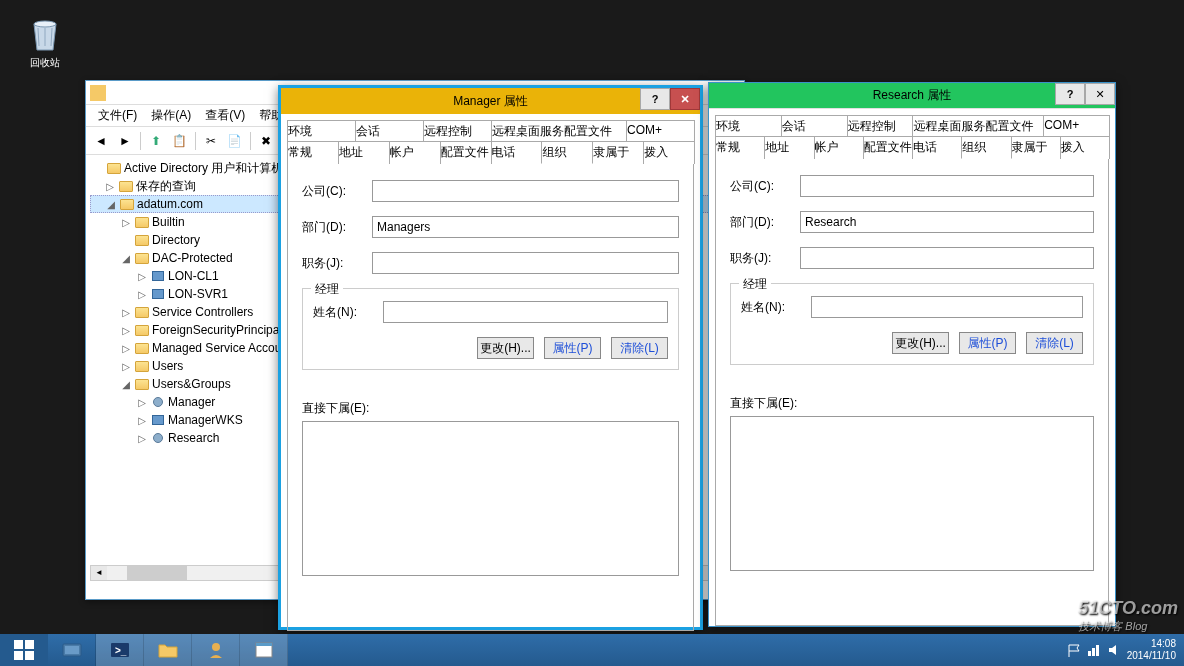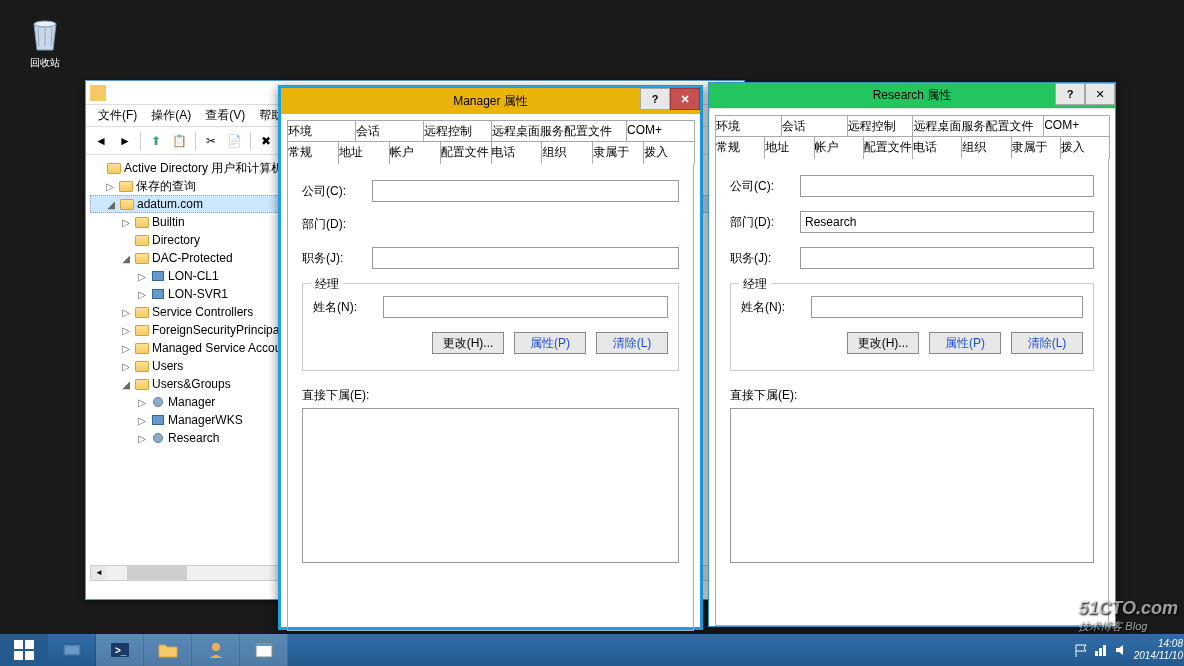--- a/index.html
+++ b/index.html
@@ -47,33 +47,33 @@
 .tab { border: 1px solid #aaa; border-bottom: none; padding: 2px 0; background: #fff; cursor: default; margin-right: -1px; flex: 1; white-space: nowrap; overflow: hidden; }
 .tab.wide { flex: 2; }
 .tab.active { background: #fff; border-bottom: 1px solid #fff; position: relative; z-index: 2; }
 .tab-row.second { margin-top: -1px; }
 .tab-row.second .tab { border-top: 1px solid #aaa; }
 .tab-content { border: 1px solid #aaa; padding: 16px 14px; margin-top: -1px; height: 468px; font-size: 12px; }
 
 .field-row { display: flex; align-items: center; margin-bottom: 14px; }
 .field-row label { width: 70px; }
 .field-row input { flex: 1; height: 22px; border: 1px solid #999; padding: 0 4px; font-size: 12px; }
-.fieldset { border: 1px solid #ccc; padding: 12px 10px 16px; position: relative; margin-top: 6px; margin-bottom: 16px; }
+.fieldset { border: 1px solid #ccc; padding: 12px 10px 10px; position: relative; margin-top: 6px; margin-bottom: 30px; }
 .fieldset .legend { position: absolute; top: -8px; left: 8px; background: #fff; padding: 0 4px; font-size: 12px; }
 .btn-row { display: flex; justify-content: flex-end; gap: 10px; margin-top: 10px; }
-.btn-row button { width: 72px; height: 22px; font-size: 12px; border: 1px solid #888; background: #e8e8e8; }
+.btn-row button { width: 57px; height: 22px; font-size: 12px; border: 1px solid #888; background: #e8e8e8; }
 .btn-row button:disabled { color: #1d4ed8; }
 .reports-box { border: 1px solid #999; height: 155px; margin-top: 4px; }
 
 
 .taskbar { position: absolute; bottom: 0; left: 0; right: 0; height: 32px; background: linear-gradient(#2f6da9, #245a8e); display: flex; align-items: stretch; }
 .start-btn { width: 48px; background: #245a8e; display: flex; align-items: center; justify-content: center; }
 .task-item { width: 48px; display: flex; align-items: center; justify-content: center; border-right: 1px solid rgba(0,0,0,.15); }
 .task-item.active { background: rgba(255,255,255,.2); }
-.tray { margin-left: auto; display: flex; align-items: center; color: #fff; font-size: 11px; padding-right: 1px; gap: 6px; font-style: italic; }
+.tray { margin-left: auto; display: flex; align-items: center; color: #fff; font-size: 11px; padding-right: 8px; gap: 6px; }
 .tray-icon { width: 14px; height: 14px; }
 .tray-time { text-align: right; line-height: 12px; font-size: 10px; }
 
 .watermark { position: absolute; right: 6px; bottom: 32px; color: rgba(255,255,255,.6); font-size: 18px; font-style: italic; font-weight: bold; text-shadow: 1px 1px 2px #000; pointer-events: none; }
 .watermark small { display: block; font-size: 11px; font-weight: normal; }
 </style>
 </head>
 <body>
 
 <div class="desktop-icon">
@@ -259,20 +259,21 @@
       <div class="tab">隶属于</div>
       <div class="tab">拨入</div>
     </div>
     <div class="tab-content">
       <div class="field-row">
         <label>公司(C):</label>
         <input type="text" value="" style="">
       </div>
       <div class="field-row">
         <label>部门(D):</label>
+        <input type="text" value="Managers" style="">
       </div>
       <div class="field-row">
         <label>职务(J):</label>
         <input type="text" value="" style="">
       </div>
       <div class="fieldset">
         <div class="legend">经理</div>
         <div class="field-row">
           <label>姓名(N):</label>
           <input type="text" value="" style="">

